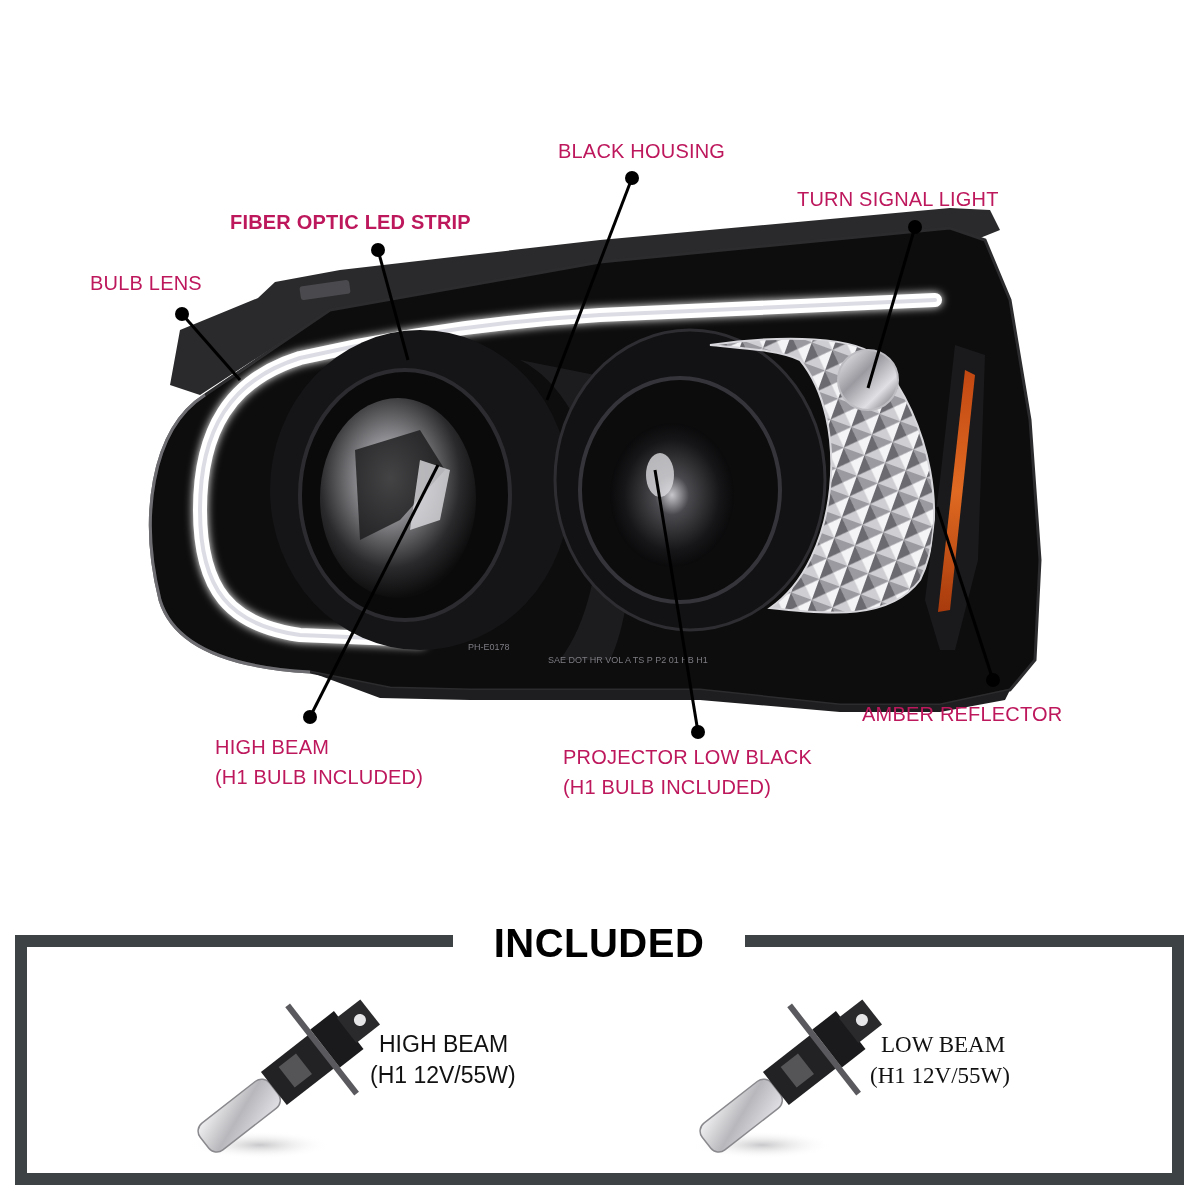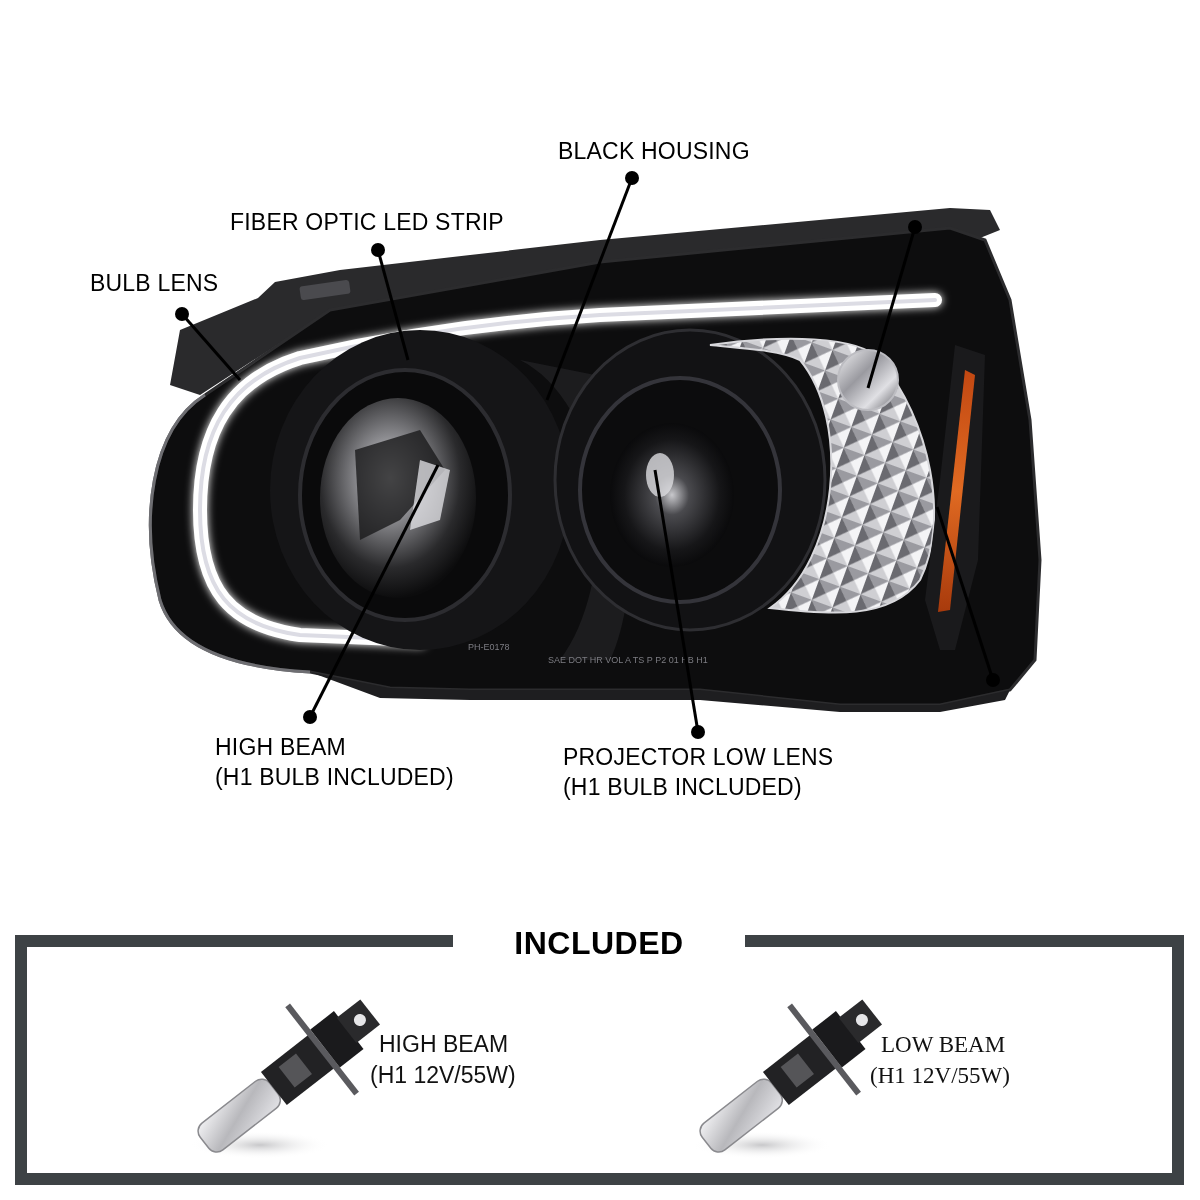--- a/index.html
+++ b/index.html
@@ -1,26 +1,26 @@
 <!DOCTYPE html>
 <html><head>
 <meta charset="utf-8">
 <style>
   html, body { margin:0; padding:0; background:#ffffff; }
   body { width:1200px; height:1200px; position:relative; overflow:hidden;
          font-family:"Liberation Sans", "DejaVu Sans", sans-serif; color:#111; }
   .stage { position:absolute; left:0; top:0; width:1200px; height:1200px; }
   svg.art { position:absolute; left:0; top:0; }
-  .label { position:absolute; font-size:23px; line-height:30px; color:#000000;
+  .label { position:absolute; font-size:20px; line-height:30px; color:#be185d;
            white-space:nowrap; letter-spacing:0.2px; }
   .frame { position:absolute; left:15px; top:935px; width:1145px; height:226px;
            border:12px solid #3d4245; }
   .frame-gap { position:absolute; left:453px; top:925px; width:292px; height:30px; background:#fff; }
   .included-title { position:absolute; left:453px; top:918px; width:292px; text-align:center;
-           font-size:32px; font-weight:bold; color:#000; line-height:50px; letter-spacing:0.5px; }
+           font-size:40px; font-weight:bold; color:#000; line-height:50px; letter-spacing:0.5px; }
   .bulb-label { position:absolute; font-size:23px; line-height:31px; color:#111; white-space:nowrap; }
 </style>
 </head>
 <body>
 
 <div class="stage">
 
   <svg class="art" width="1200" height="900" viewBox="0 0 1200 900">
     <defs>
       <radialGradient id="lensGrad" cx="0.5" cy="0.45" r="0.6">
@@ -112,30 +112,32 @@
       <line x1="310" y1="717" x2="438" y2="465"></line>
       <circle cx="310" cy="717" r="7" stroke="none"></circle>
       <line x1="698" y1="732" x2="655" y2="470"></line>
       <circle cx="698" cy="732" r="7" stroke="none"></circle>
       <line x1="993" y1="680" x2="937" y2="507"></line>
       <circle cx="993" cy="680" r="7" stroke="none"></circle>
     </g>
   </svg>
 
   <div class="label" style="left:90px; top:268px;">BULB LENS</div>
-  <div class="label" style="left:230px; top:207px;">FIBER OPTIC LED STRIP</div>
+  <div class="label" style="left:230px; top:207px;font-weight:bold;">FIBER OPTIC LED STRIP</div>
   <div class="label" style="left:558px; top:136px;">BLACK HOUSING</div>
+  <div class="label" style="left:797px; top:184px;">TURN SIGNAL LIGHT</div>
   <div class="label" style="left:215px; top:732px;">
     <div>HIGH BEAM</div>
     <div>(H1 BULB INCLUDED)</div>
   </div>
   <div class="label" style="left:563px; top:742px;">
-    <div>PROJECTOR LOW LENS</div>
+    <div>PROJECTOR LOW BLACK</div>
     <div>(H1 BULB INCLUDED)</div>
   </div>
+  <div class="label" style="left:862px; top:699px;">AMBER REFLECTOR</div>
 
   <div class="frame"></div>
   <div class="frame-gap"></div>
   <div class="included-title">INCLUDED</div>
 
   <svg class="art" width="1200" height="1200" viewBox="0 0 1200 1200" style="pointer-events:none;">
     <defs>
       <linearGradient id="glassGrad" x1="0" y1="0" x2="1" y2="1">
         <stop offset="0" stop-color="#f4f4f6"></stop>
         <stop offset="0.5" stop-color="#b8b8bc"></stop>

